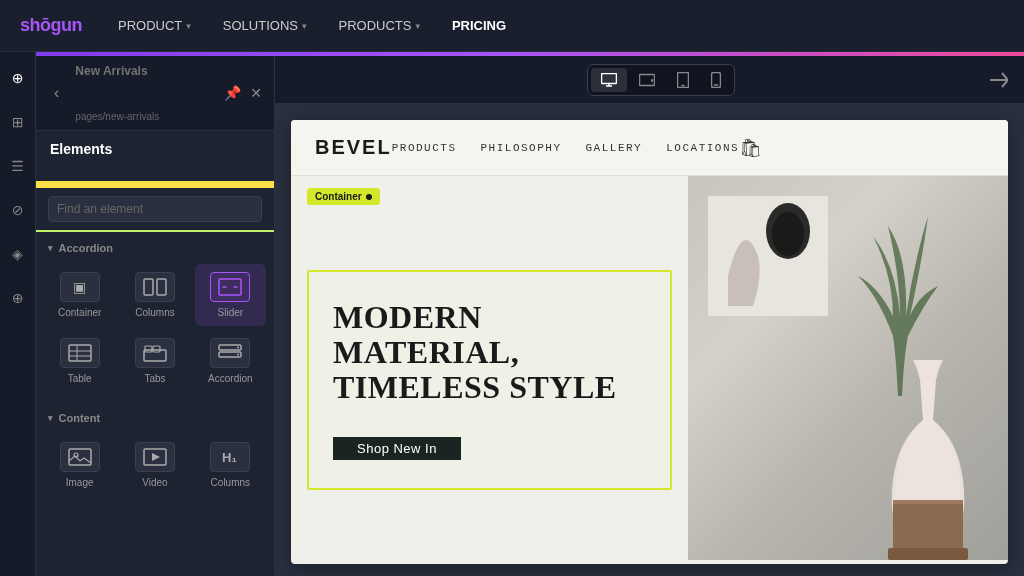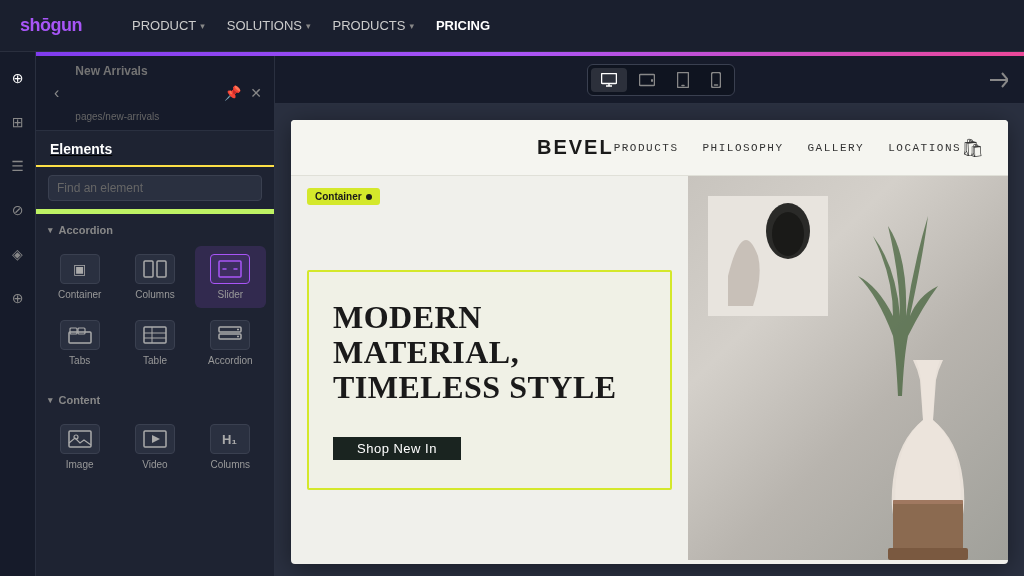--- a/index.html
+++ b/index.html
@@ -12,26 +12,26 @@
       display: flex;
       align-items: center;
       padding: 0 20px;
       border-bottom: 1px solid #2a2f3e;
     }
     .top-nav .logo {
       font-size: 18px;
       font-weight: 700;
       color: #fff;
       letter-spacing: -0.5px;
-      margin-right: 40px;
+      margin-right: 26px;
     }
     .top-nav .logo span { color: #a855f7; }
     .nav-links {
       display: flex;
-      gap: 2px;
+      gap: 12px;
       align-items: center;
       justify-content: flex-end;
     }
     .nav-link {
       color: #ccc;
       font-size: 13px;
       padding: 6px 10px;
       cursor: pointer;
       display: flex;
       align-items: center;
@@ -79,23 +79,22 @@
     .page-info { flex: 1; margin-left: 10px; }
     .page-title { color: #737373; font-size: 12px; font-weight: 700; }
     .page-path { color: #666; font-size: 10px; margin-top: 33px; }
     .sidebar-top-icons { display: flex; gap: 8px; }
     .sidebar-top-icons span { color: #888; font-size: 14px; cursor: pointer; }
 
     .elements-header {
       display: flex;
       align-items: center;
       justify-content: space-between;
-      padding: 10px 14px 8px;
-      border-bottom: 2px solid #fde047;
-      text-decoration: underline;
+      padding: 10px 14px 24px;
+      border-bottom: 7px solid #fde047;
     }
     .elements-title {
       color: #fff;
       font-size: 14px;
       font-weight: 600;
     }
 
     .sidebar-icons-col {
       position: absolute;
       left: 0;
@@ -128,21 +127,21 @@
     .sidebar-inner {
       margin-left: 36px;
       display: flex;
       flex-direction: column;
       flex: 1;
       overflow: hidden;
     }
 
     .search-bar {
       padding: 8px 12px;
-      border-bottom: 5px solid #bef264;
+      border-bottom: 2px solid #bef264;
     }
     .search-bar input {
       width: 100%;
       background: #2a3040;
       border: 1px solid #3a4050;
       border-radius: 4px;
       color: #ccc;
       font-size: 12px;
       padding: 5px 8px;
       outline: none;
@@ -264,21 +263,21 @@
       overflow: hidden;
       position: relative;
       box-shadow: 0 4px 24px rgba(0,0,0,0.4);
     }
 
     .site-nav {
       background: #f5f5f0;
       padding: 16px 24px;
       display: flex;
       align-items: center;
-      justify-content: flex-end;
+      justify-content: flex-start;
       border-bottom: 1px solid #e0e0d8;
     }
     .site-logo {
       font-size: 20px;
       font-weight: 700;
       letter-spacing: 2px;
       color: #1a1a1a;
     }
     .site-nav-links {
       display: flex;
@@ -477,37 +476,37 @@
                 <rect x="1" y="1" width="22" height="16" rx="1" fill="none" stroke="#a855f7" stroke-width="1.5"></rect>
                 <line x1="8" y1="9" x2="5" y2="9" stroke="#a855f7" stroke-width="1.5" stroke-linecap="round"></line>
                 <line x1="19" y1="9" x2="16" y2="9" stroke="#a855f7" stroke-width="1.5" stroke-linecap="round"></line>
               </svg>
           </div>
           <span class="element-label">Slider</span>
         </div>
         <div class="element-item">
           <div class="element-icon">
             <svg width="24" height="18" viewBox="0 0 24 18">
-                <rect x="1" y="6" width="22" height="11" rx="1" fill="none" stroke="#aaa" stroke-width="1.5"></rect>
-                <rect x="2" y="2" width="7" height="6" rx="1" fill="none" stroke="#aaa" stroke-width="1.2"></rect>
-                <rect x="10" y="2" width="7" height="6" rx="1" fill="none" stroke="#aaa" stroke-width="1.2"></rect>
-              </svg>
-          </div>
-          <span class="element-label">Tabs</span>
-        </div>
-        <div class="element-item">
-          <div class="element-icon">
-            <svg width="24" height="18" viewBox="0 0 24 18">
                 <rect x="1" y="1" width="22" height="16" rx="1" fill="none" stroke="#aaa" stroke-width="1.5"></rect>
                 <line x1="1" y1="7" x2="23" y2="7" stroke="#aaa" stroke-width="1"></line>
                 <line x1="1" y1="12" x2="23" y2="12" stroke="#aaa" stroke-width="1"></line>
                 <line x1="9" y1="1" x2="9" y2="17" stroke="#aaa" stroke-width="1"></line>
               </svg>
           </div>
           <span class="element-label">Table</span>
+        </div>
+        <div class="element-item">
+          <div class="element-icon">
+            <svg width="24" height="18" viewBox="0 0 24 18">
+                <rect x="1" y="6" width="22" height="11" rx="1" fill="none" stroke="#aaa" stroke-width="1.5"></rect>
+                <rect x="2" y="2" width="7" height="6" rx="1" fill="none" stroke="#aaa" stroke-width="1.2"></rect>
+                <rect x="10" y="2" width="7" height="6" rx="1" fill="none" stroke="#aaa" stroke-width="1.2"></rect>
+              </svg>
+          </div>
+          <span class="element-label">Tabs</span>
         </div>
         <div class="element-item">
           <div class="element-icon">
             <svg width="24" height="18" viewBox="0 0 24 18">
                 <rect x="1" y="1" width="22" height="5" rx="1" fill="none" stroke="#aaa" stroke-width="1.5"></rect>
                 <rect x="1" y="8" width="22" height="5" rx="1" fill="none" stroke="#aaa" stroke-width="1.5"></rect>
                 <line x1="19" y1="3.5" x2="21" y2="3.5" stroke="#aaa" stroke-width="1.5"></line>
                 <line x1="19" y1="10.5" x2="21" y2="10.5" stroke="#aaa" stroke-width="1.5"></line>
               </svg>
           </div>

